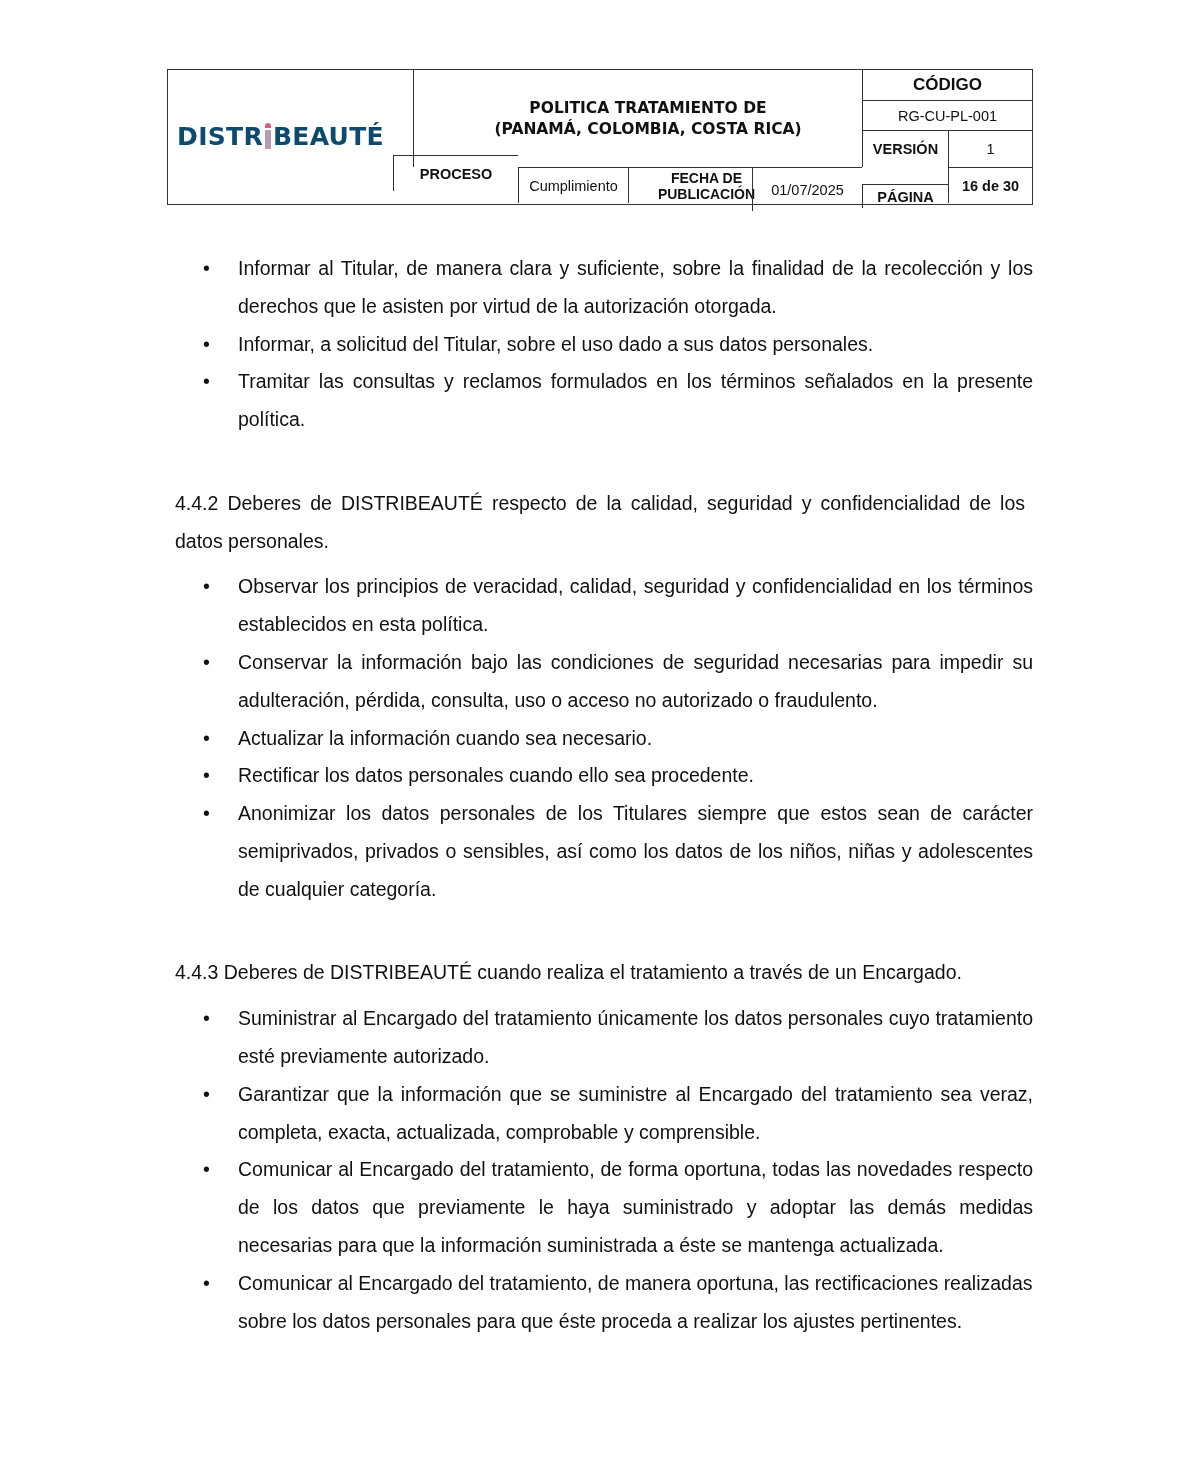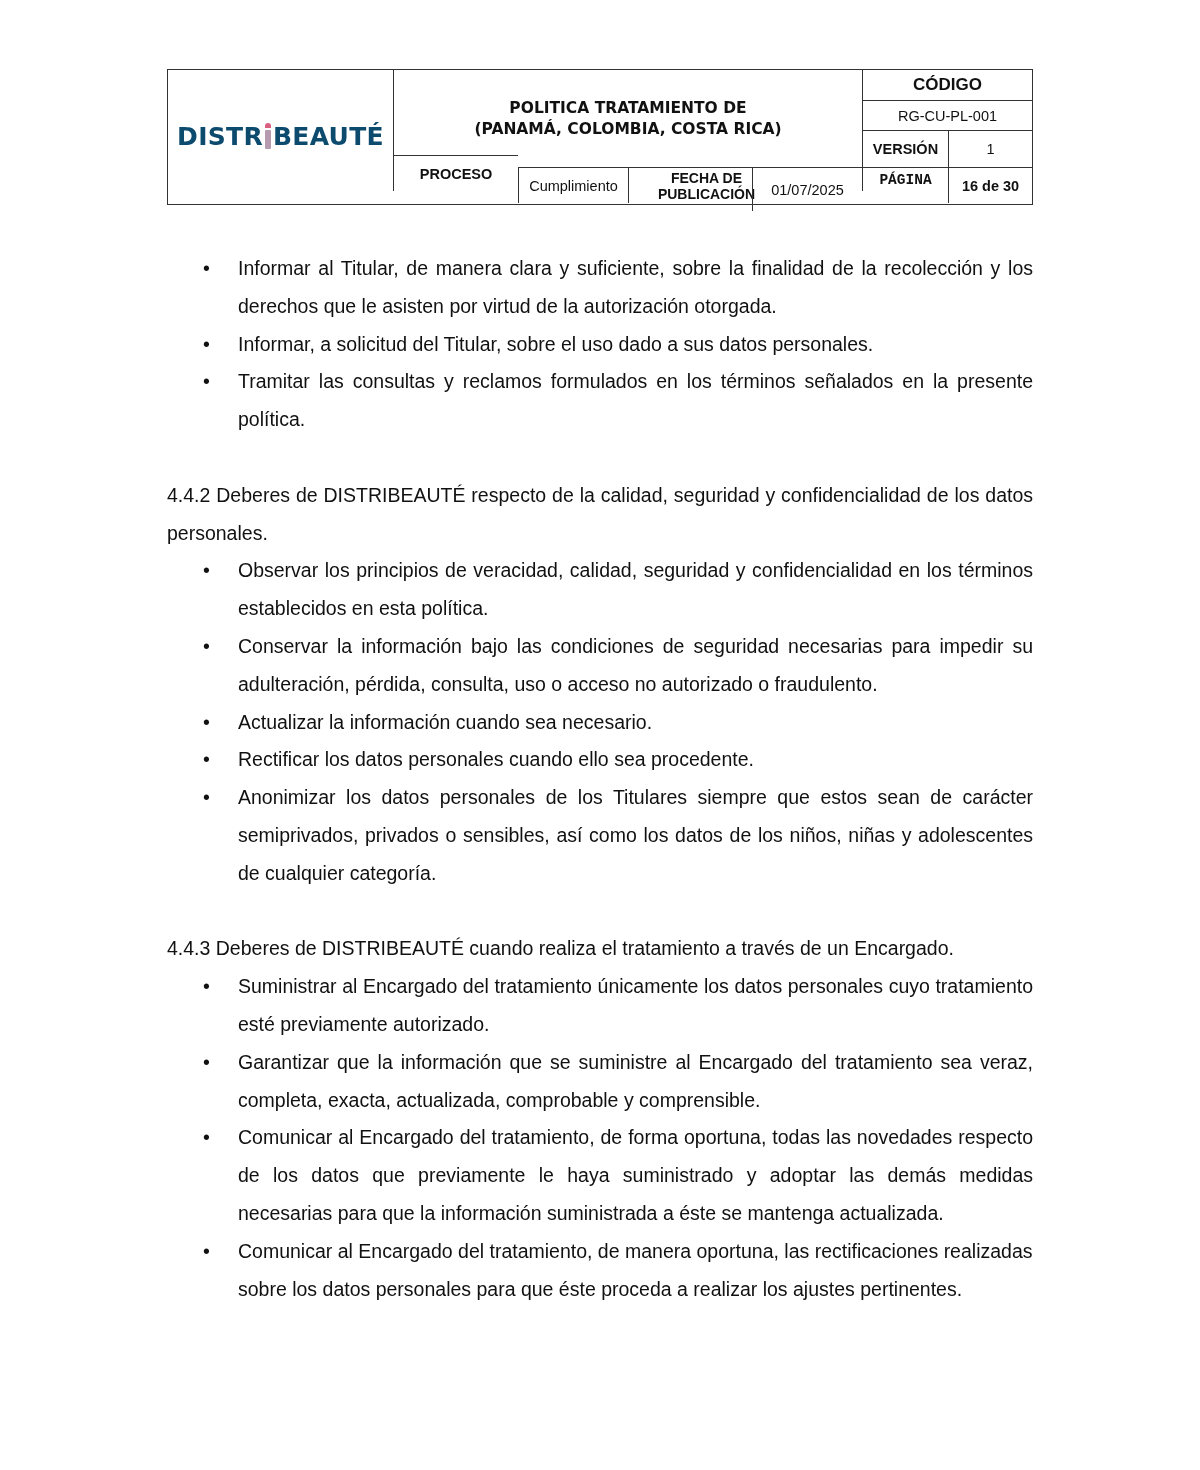--- a/index.html
+++ b/index.html
@@ -5,24 +5,24 @@
   html, body { margin:0; padding:0; background:#ffffff; }
   body { width:1200px; height:1470px; position:relative; overflow:hidden; font-family:"Liberation Sans", sans-serif; color:#111; }
   .hdr { position:absolute; left:167px; top:69px; width:866px; height:136px; border:1.5px solid #333; box-sizing:border-box; }
   .cell { position:absolute; box-sizing:border-box; display:flex; align-items:center; justify-content:center; text-align:center; font-family:"Liberation Sans", sans-serif; }
   .bl { border-left:1.2px solid #333; }
   .bt { border-top:1.2px solid #333; }
   .b { font-weight:bold; }
   .logo { font-family:"DejaVu Sans", sans-serif; font-weight:bold; color:#0c4a6e; font-size:25px; letter-spacing:0.3px; display:flex; align-items:center; }
   .logo .i-mark { display:inline-block; width:6px; height:19px; margin:0 2px; position:relative; top:3px; background:#b59ab0; border-radius:1px; }
   .logo .i-mark::before { content:""; position:absolute; left:0; top:-7px; width:6px; height:5px; background:#d9607f; border-radius:3px 3px 0 0; }
-  .title { font-family:"DejaVu Sans", sans-serif; font-weight:bold; font-size:15.5px; line-height:21px; color:#111; }
+  .title { font-family:"DejaVu Sans", sans-serif; font-weight:bold; font-size:15.5px; line-height:21px; color:#111;margin-left:20px; }
   .small { font-size:14.5px; }
   .content { position:absolute; left:167px; top:250px; width:866px; font-family:"Liberation Sans", sans-serif; font-size:19.5px; line-height:37.8px; color:#111; }
-  .content p { margin:0; text-align:justify; }
+  .content p { margin:8px; text-align:justify; }
   .content ul { margin:0; padding:0; list-style:none; }
   .content li { position:relative; padding-left:71px; text-align:justify; }
   .content li .bullet { position:absolute; left:36px; top:0; }
   .gap { height:37.8px; }
 </style>
 </head>
 <body>
 
 <div class="hdr">
 
@@ -42,21 +42,21 @@
   <div class="cell bl bt b small" style="left:694px; top:60px; width:86px; height:37px;">VERSIÓN</div>
   <div class="cell bl bt small" style="left:780px; top:60px; width:84px; height:37px;">1</div>
 
   <div class="cell bl bt b small" style="left:225px; top:85px; width:125px; height:36px;">PROCESO</div>
   <div class="cell bl bt small" style="left:350px; top:97px; width:110px; height:36px;">Cumplimiento</div>
   <div class="cell bl bt b" style="left:460px; top:97px; width:124px; height:36px; flex-direction:column; font-size:14px; line-height:16px;padding-left:32px;">
     <div>FECHA DE</div>
     <div>PUBLICACIÓN</div>
   </div>
   <div class="cell bl bt small" style="left:584px; top:97px; width:110px; height:44px;">01/07/2025</div>
-  <div class="cell bl bt b small" style="left:694px; top:97px; width:86px; height:24px;font-family:Liberation Mono, monospace;">PÁGINA</div>
+  <div class="cell bl bt b small" style="left:694px; top:114px; width:86px; height:24px;">PÁGINA</div>
   <div class="cell bl bt small" style="left:780px; top:97px; width:84px; height:36px;font-weight:bold;">16 de 30</div>
 </div>
 
 <div class="content">
   <ul>
     <li><span class="bullet">•</span><span>Informar al Titular, de manera clara y suficiente, sobre la finalidad de la recolección y los derechos que le asisten por virtud de la autorización otorgada.</span></li>
     <li><span class="bullet">•</span><span>Informar, a solicitud del Titular, sobre el uso dado a sus datos personales.</span></li>
     <li><span class="bullet">•</span><span>Tramitar las consultas y reclamos formulados en los términos señalados en la presente política.</span></li>
   </ul>
 

